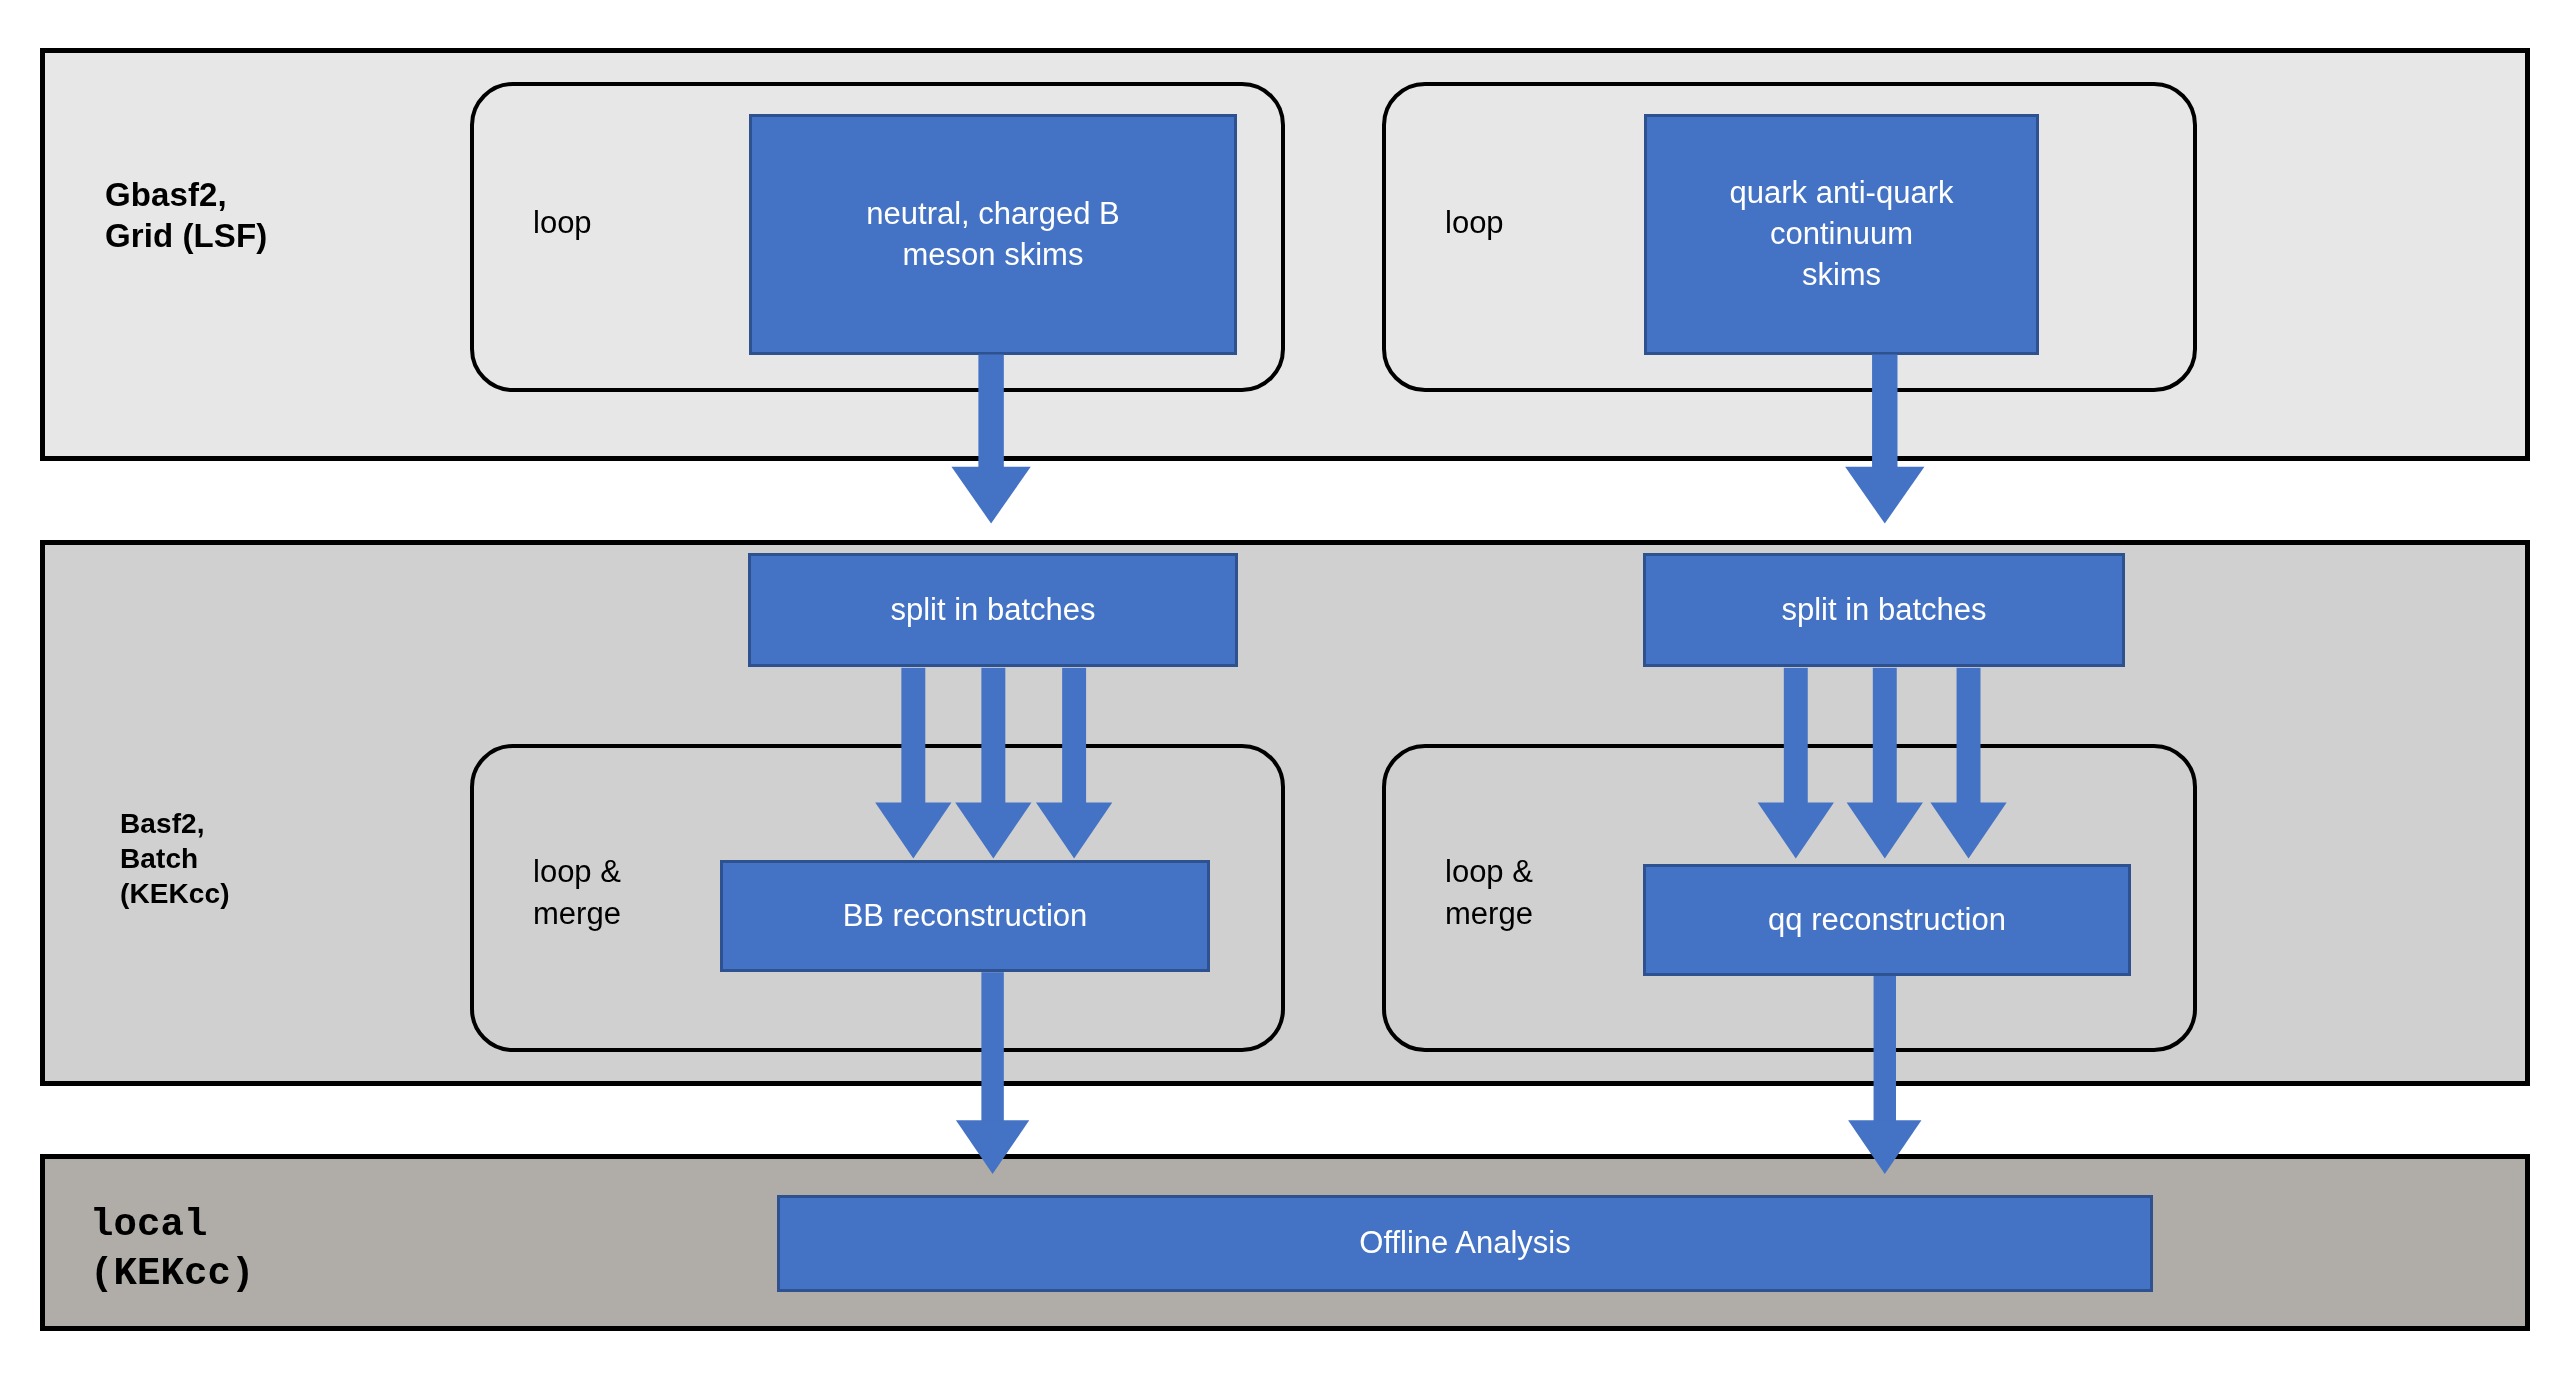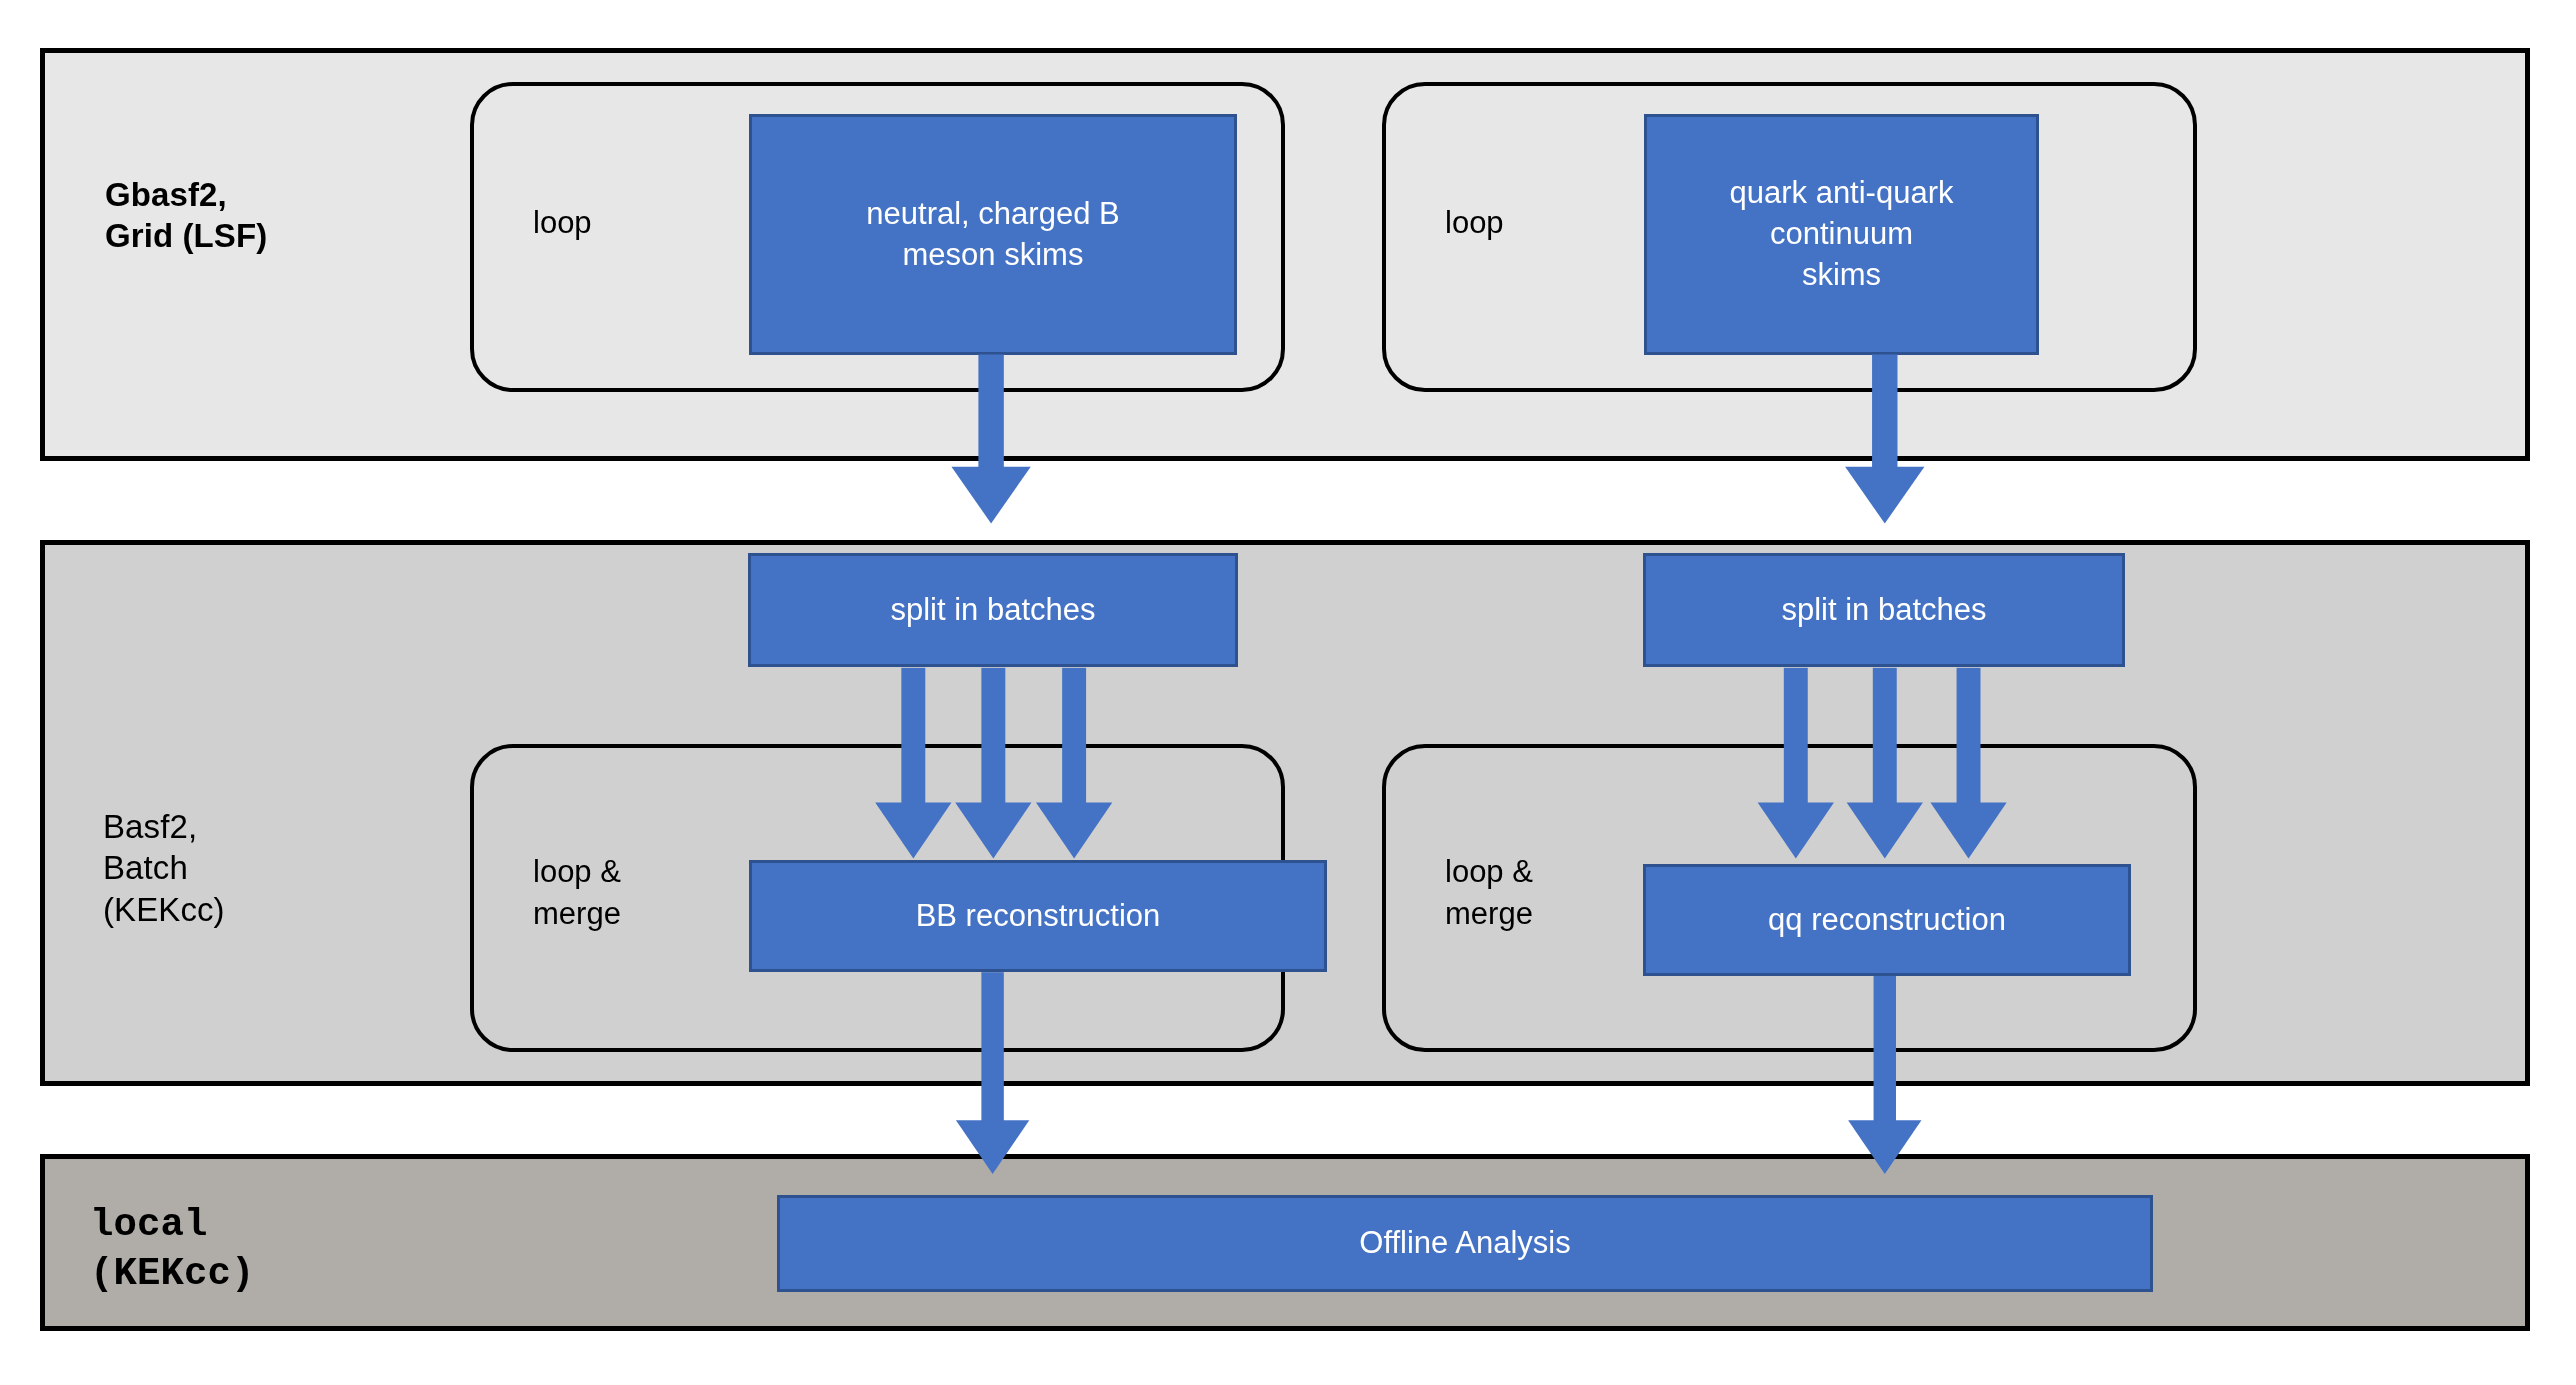--- a/index.html
+++ b/index.html
@@ -34,21 +34,21 @@
   .band-3 { left: 40px;  top: 1154px; width: 2490px; height: 177px;  background: #B0ACA8; }
 
   .band-label {
     position: absolute;
     color: #000000;
     line-height: 1.25;
     white-space: pre-line;
     letter-spacing: 0.1px;
   }
   .lbl-1 { left: 105px; top: 174px;  font-size: 33px; font-weight: bold; }
-  .lbl-2 { left: 103px; top: 806px; font-size: 33px; font-weight: normal; }
+  .lbl-2 { left: 120px; top: 806px; font-size: 28px; font-weight: bold; }
   .lbl-3 { left: 90px; top: 1201px; font-size: 39px; font-weight: bold; font-family: Liberation Mono, monospace; }
 
   
   .loop-box {
     position: absolute;
     border: 4.5px solid #000000;
     border-radius: 43px;
     box-sizing: border-box;
     background: transparent;
   }
@@ -84,21 +84,21 @@
     line-height: 1.32;
     text-align: center;
     white-space: pre-line;
     padding: 3px 7.5px;
   }
 
   .bx-skim-bb     { left: 749px; top: 114px;  width: 488px;  height: 241px; }
   .bx-skim-qq     { left: 1644px; top: 114px;  width: 395px;  height: 241px; }
   .bx-split-left  { left: 748px; top: 553px;  width: 490px;  height: 114px; }
   .bx-split-right { left: 1643px; top: 553px;  width: 482px;  height: 114px; }
-  .bx-recon-bb    { left: 749px; top: 860px; width: 578px;  height: 112px; }
+  .bx-recon-bb    { left: 720px; top: 860px; width: 490px;  height: 112px; }
   .bx-recon-qq    { left: 1643px; top: 864px; width: 488px;  height: 112px; }
   .bx-offline     { left: 749px; top: 1195px; width: 1376px; height: 97px; margin-left: 28px; }
 
   
   #arrows {
     position: absolute;
     left: 0; top: 0;
     width: 2576px;
     height: 1385px;
     pointer-events: none;

